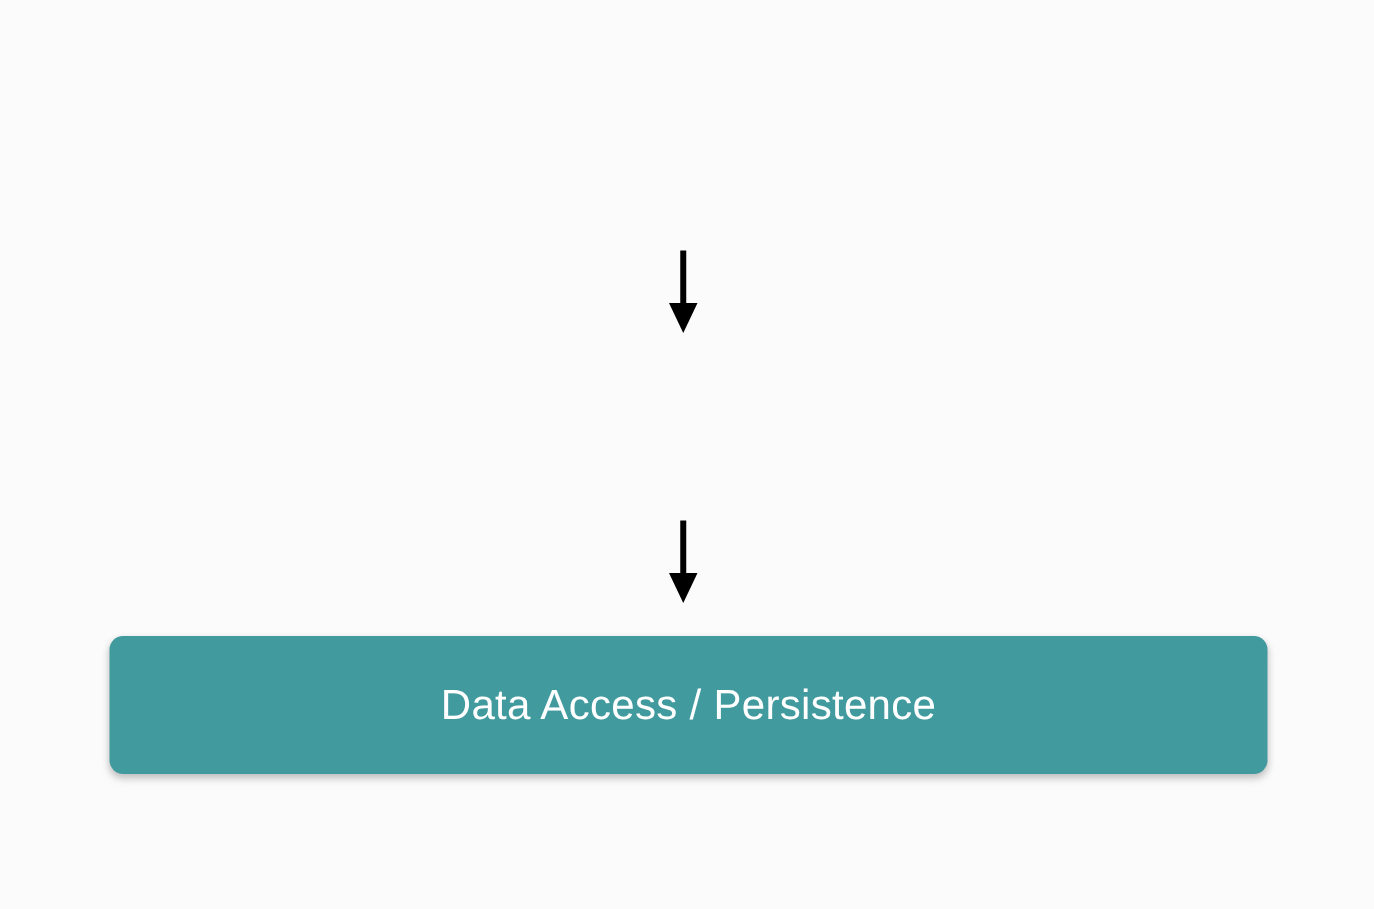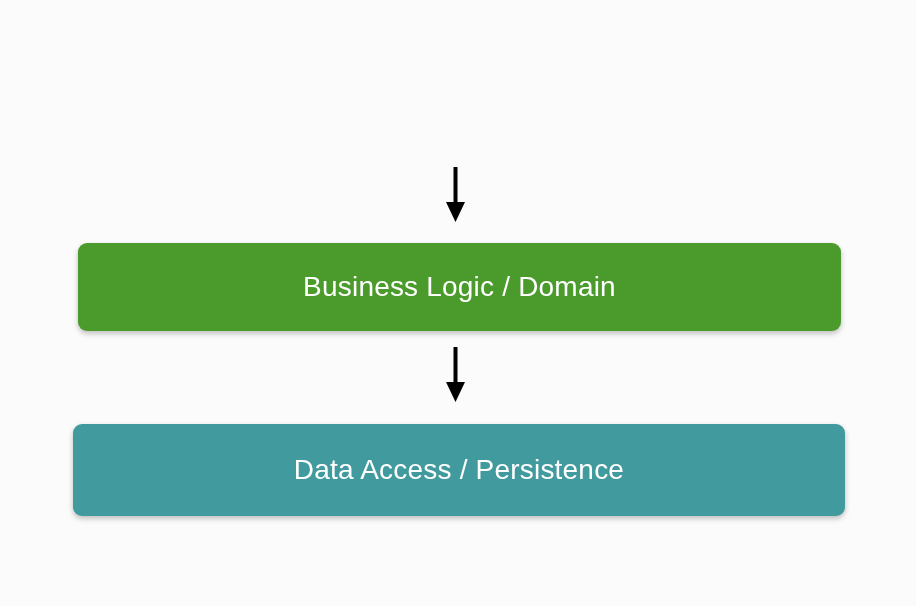--- a/index.html
+++ b/index.html
@@ -67,23 +67,20 @@
     height: 606px;
     pointer-events: none;
   }
 </style>
 </head>
 <body style="background: rgb(251, 251, 251);">
 
 <div id="diagram">
 
 
-  <div class="layer-box" id="layer-business-logic" style="background: rgb(74, 155, 44);">
-    <span class="layer-label" style="color: rgb(255, 255, 255);">Business Logic / Domain</span>
-  </div>
 
   <div class="layer-box" id="layer-data-access" style="background: rgb(65, 154, 158);">
     <span class="layer-label" style="color: rgb(255, 255, 255);">Data Access / Persistence</span>
   </div>
 
   <svg class="connector" viewBox="0 0 916 606">
     <g>
       <line x1="455.5" y1="167" x2="455.5" y2="205" stroke="#000000" stroke-width="4"></line>
       <polygon points="446,202 465,202 455.5,222" fill="#000000"></polygon>
     </g>

